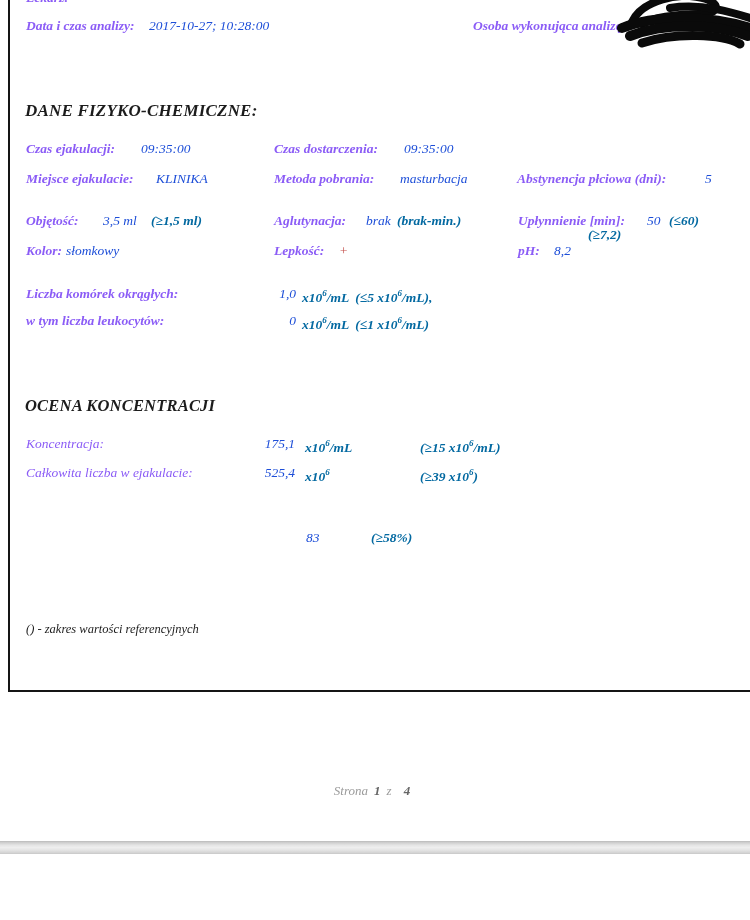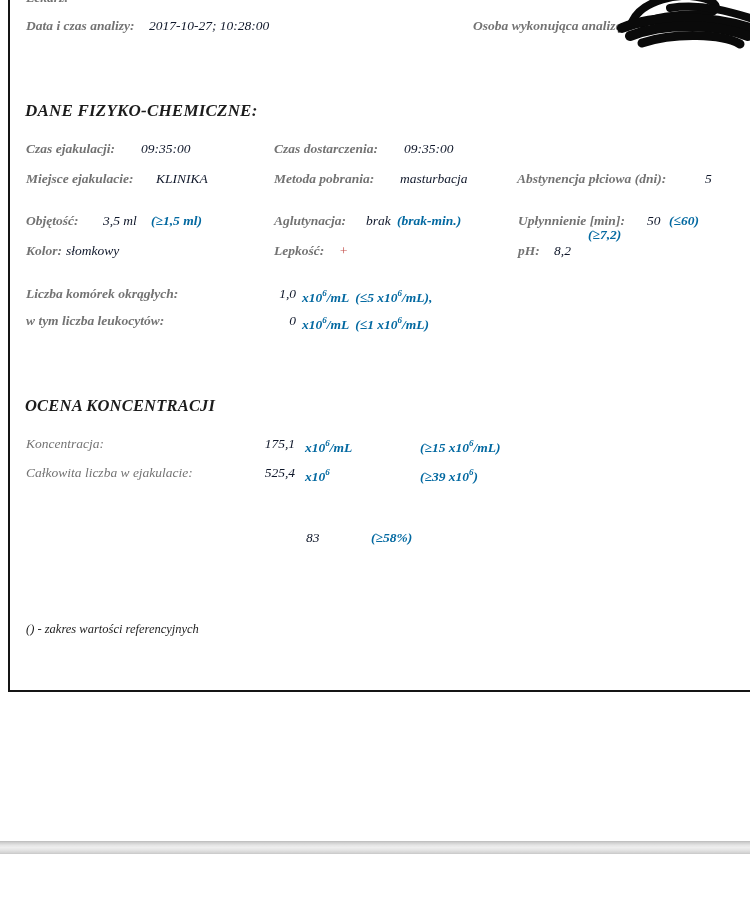--- a/index.html
+++ b/index.html
@@ -9,22 +9,22 @@
     background:#ffffff; overflow:hidden;
     font-family:"Liberation Serif","DejaVu Serif",serif;
     font-style:italic; color:#1c1c1c;
   }
   
   .docbox {
     position:absolute; left:8px; top:-20px; width:762px; height:712px;
     border:2px solid #151515; background:#ffffff;
   }
   .t { position:absolute; white-space:nowrap; font-size:13.5px; line-height:15px; }
-  .lbl { font-weight:bold; color:#737373; }
-  .val { color:#0f172a; font-weight:normal; }
+  .lbl { font-weight:bold; color:#8b5cf6; }
+  .val { color:#1d4ed8; font-weight:normal; }
   .ref { font-weight:bold; color:#0369a1; }
   .red { color:#c4504c; }
   .sec-title { font-weight:bold; font-size:17px; letter-spacing:0.2px; }
   .sec-title2 { font-weight:bold; font-size:16.5px; letter-spacing:0.2px; }
   .sup { font-size:9px; vertical-align:6px; font-weight:bold; }
   .sup-gapped { margin-left:6px; }
   .vbox { text-align:right;font-style:italic; }
   .vit-bold { font-weight:bold; font-size:15.5px; }
   .vit-rest { font-size:13.5px; font-weight:normal; }
   .note { font-size:12.5px; }
@@ -111,16 +111,17 @@
   <span class="t lbl" style="left:26px; top:465px; font-weight:normal;">Całkowita liczba w ejakulacie:</span>
   <span class="t val vbox" style="left:230px; top:465px; width:65px;">525,4</span>
   <span class="t ref" style="left:305px; top:465px;"><span>x10</span><span class="sup">6</span></span>
   <span class="t ref" style="left:420px; top:465px;"><span>(≥39 x10</span><span class="sup">6</span><span>)</span></span>
 
   <span class="t val" style="left:306px; top:530px;">83</span>
   <span class="t ref" style="left:371px; top:530px;">(≥58%)</span>
 
   <span class="t note" style="left:26px; top:622px;">() - zakres wartości referencyjnych</span>
 
+  <div class="pagefoot"><span>Strona</span><span class="num">1</span><span class="of">z</span><span class="num">4</span></div>
 
   <div class="divider-bar"></div>
 
 </div>
 
 </body></html>

